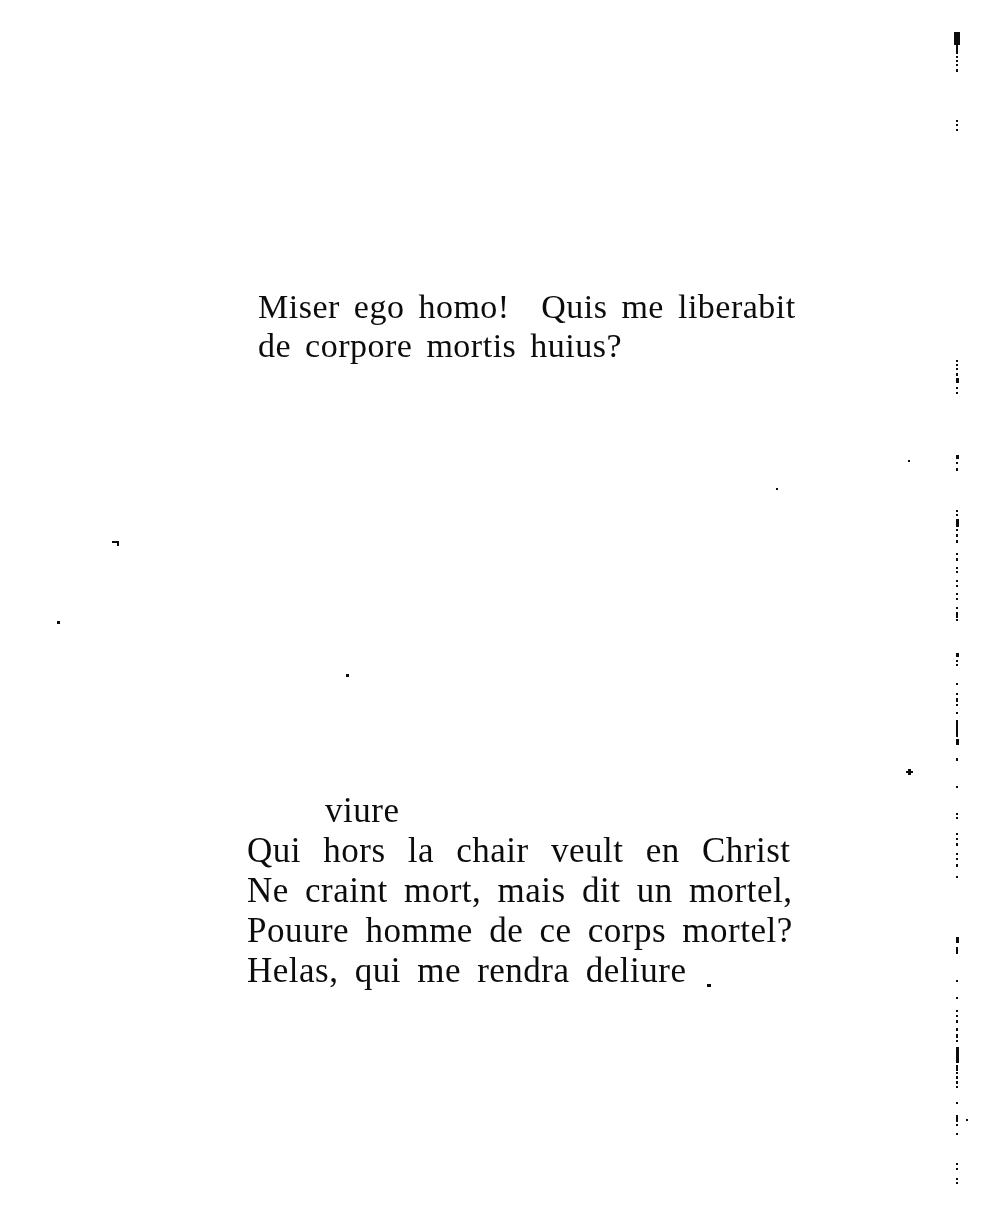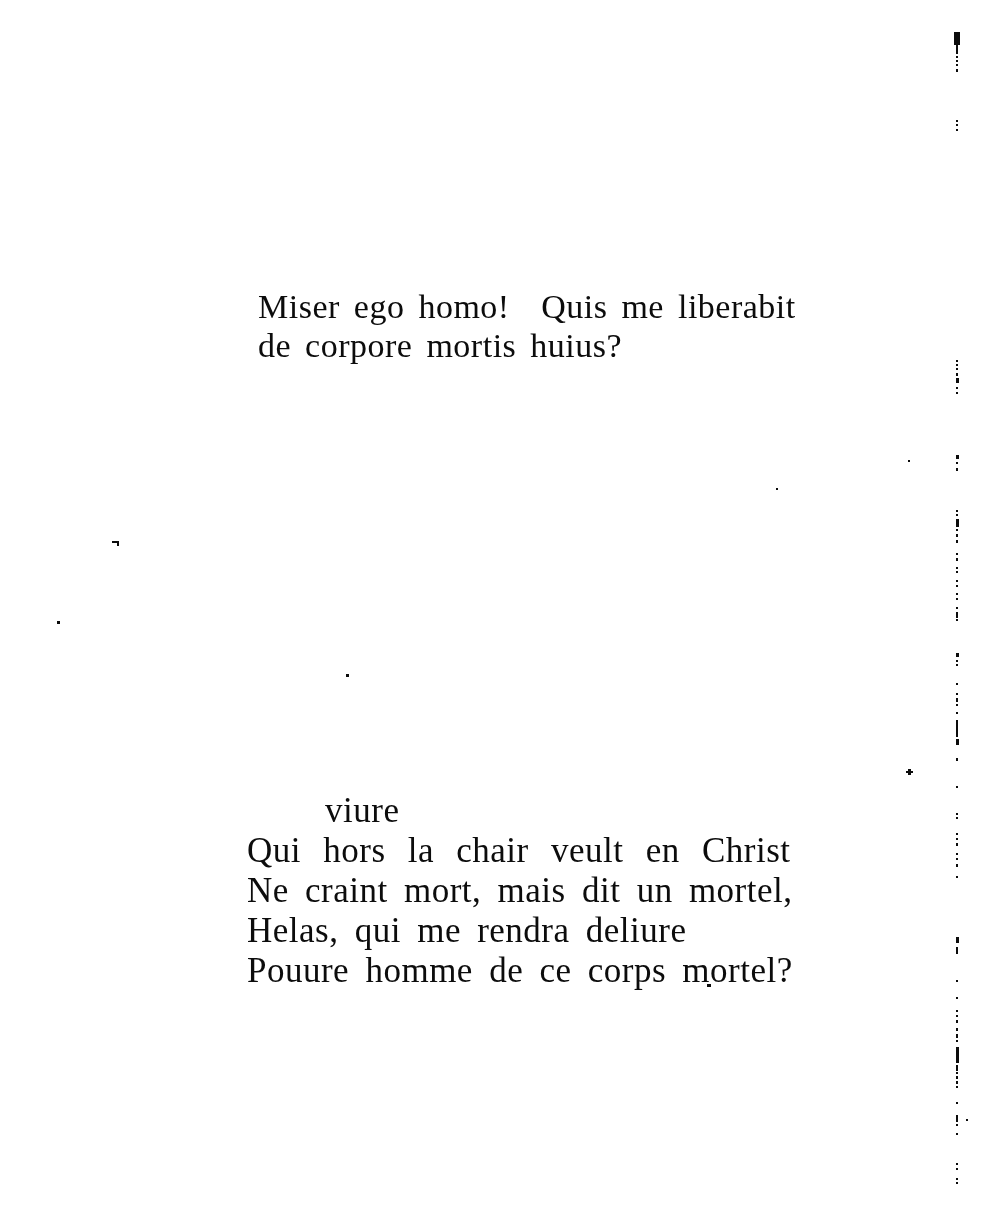--- a/index.html
+++ b/index.html
@@ -52,21 +52,21 @@
   }
 </style>
 </head>
 <body>
 
 <div class="page">
 
   <div class="epigraph" id="epigraph"><div class="eline">Miser ego homo!  Quis me liberabit</div><div class="eline">de corpore mortis huius?</div></div>
 
 
-  <div class="poem" id="poem"><div class="pline indented">viure</div><div class="pline justified">Qui hors la chair veult en Christ</div><div class="pline normal">Ne craint mort, mais dit un mortel,</div><div class="pline normal">Helas, qui me rendra deliure</div><div class="pline normal">Pouure homme de ce corps mortel?</div></div>
+  <div class="poem" id="poem"><div class="pline indented">viure</div><div class="pline justified">Qui hors la chair veult en Christ</div><div class="pline normal">Ne craint mort, mais dit un mortel,</div><div class="pline normal">Pouure homme de ce corps mortel?</div><div class="pline normal">Helas, qui me rendra deliure</div></div>
 
   <div class="artifacts" id="artifacts">
       <span class="mark" style="left: 954px; top: 32px; width: 6px; height: 13px;"></span>
       <span class="mark" style="left: 956px; top: 45px; width: 2px; height: 9px;"></span>
       <span class="mark" style="left: 956px; top: 56px; width: 2px; height: 2px;"></span>
       <span class="mark" style="left: 956px; top: 60px; width: 2px; height: 2px;"></span>
       <span class="mark" style="left: 956px; top: 64px; width: 2px; height: 2px;"></span>
       <span class="mark" style="left: 956px; top: 69px; width: 2px; height: 3px;"></span>
       <span class="mark" style="left: 956px; top: 120px; width: 2px; height: 2px;"></span>
       <span class="mark" style="left: 956px; top: 124px; width: 2px; height: 2px;"></span>

